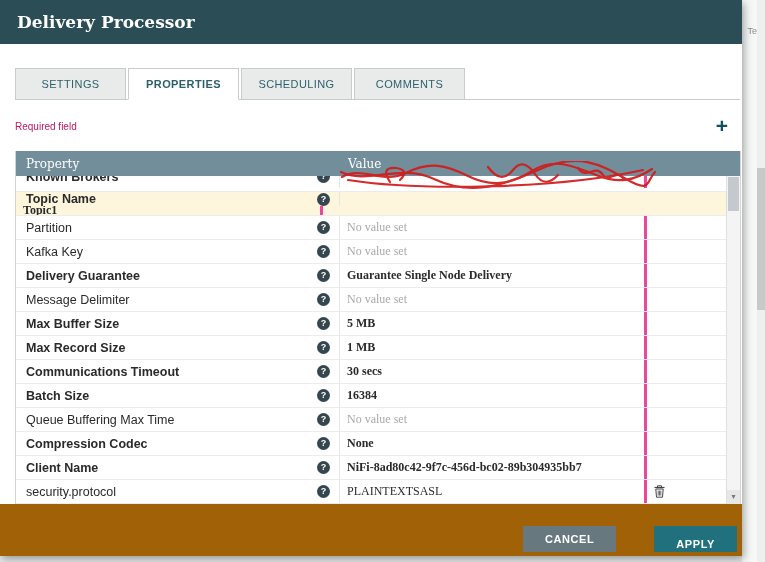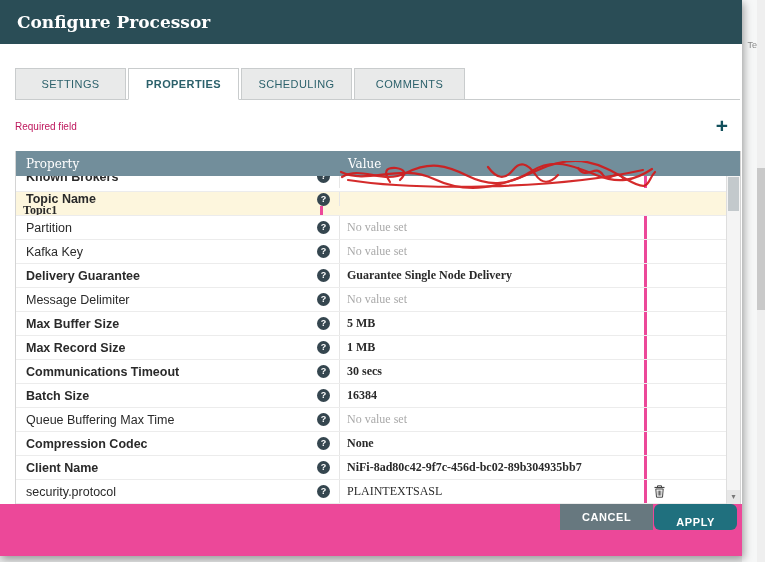--- a/index.html
+++ b/index.html
@@ -2,21 +2,21 @@
 <html style="--header-bg: #2a4d56; --table-header-bg: #728e9b; --highlight-row-bg: #fdf6dd; --apply-bg: #20707e; --cancel-bg: #67787f; --redaction-stroke: #d11a1a; --tab-text: #2c616b; --empty-value-text: #a9a9a9;"><head>
 <meta charset="utf-8">
 <style>
   * { margin:0; padding:0; box-sizing:border-box; }
   body { font-family:"Liberation Sans", sans-serif; background:#fff; }
 
   .page { position:relative; width:765px; height:562px; background:#e7e8e8; overflow:hidden; }
 
   
   .bg-right { position:absolute; top:0; right:0; width:23px; height:100%; background:#f6f7f7; }
-  .bg-text { position:absolute; top:40px; right:8px; font-size:9px; color:#8d8d8d; }
+  .bg-text { position:absolute; top:26px; right:8px; font-size:9px; color:#8d8d8d; }
   .page-scrollbar { position:absolute; top:0; right:0; width:8px; height:100%; background:#efefef; }
   .page-scroll-thumb { position:absolute; top:168px; left:0; width:8px; height:142px; background:#c9c9c9; }
 
   
   .dialog { position:absolute; top:0; left:0; width:742px; height:556px; background:#fff;
             box-shadow:2px 3px 8px rgba(0,0,0,0.35); display:flex; flex-direction:column; }
   .dialog-header { flex:0 0 44px; background:var(--header-bg,#2a4d56); color:#fff; display:flex; align-items:center;
             padding:0 17px; font-family:"DejaVu Serif", serif; font-size:17px; font-weight:bold; }
   .dialog-body { flex:1 1 auto; padding:24px 2px 0 15px; position:relative; overflow:hidden; }
 
@@ -61,42 +61,42 @@
   
   .tscroll { position:absolute; top:25px; right:0; bottom:0; width:14px; background:#f4f4f4; border-left:1px solid #dedede; }
   .tscroll-thumb { position:absolute; top:1px; left:1px; right:1px; height:34px; background:#c3c9cc; cursor:pointer; }
   .tscroll-down { position:absolute; bottom:0; left:0; right:0; height:14px; background:#e7e7e7; color:#777;
                   font-size:8px; text-align:center; line-height:14px; cursor:pointer; }
 
   
   .redaction { position:absolute; left:322px; top:10px; width:320px; height:32px; z-index:3; pointer-events:none; }
 
   
-  .dialog-footer { flex:0 0 52px; display:flex; justify-content:flex-end; align-items:flex-start; padding:0 5px 4px 0; background:#ec4899; }
+  .dialog-footer { flex:0 0 52px; display:flex; justify-content:flex-end; align-items:flex-end; padding:0 5px 4px 0; background:#a16207;gap:24px; }
   .btn { height:26px; border:none; color:#fff; font-size:11px; font-weight:bold; letter-spacing:0.6px;
          font-family:inherit; cursor:pointer; }
   .btn.cancel { background:var(--cancel-bg,#67787f); min-width:92px; padding:0 22px; }
-  .btn.apply { background:var(--apply-bg,#20707e); min-width:82px; padding:12px 22px; margin-left:1px;border-radius:6px; }
+  .btn.apply { background:var(--apply-bg,#20707e); min-width:82px; padding:12px 22px; margin-left:14px; }
 </style>
 </head>
 <body>
 
 <div class="page">
 
   <div class="bg-right">
     <span class="bg-text">Te</span>
     <div class="page-scrollbar">
       <div class="page-scroll-thumb"></div>
     </div>
   </div>
 
   <div class="dialog">
 
     <div class="dialog-header">
-      <span>Configure Processor</span>
+      <span>Delivery Processor</span>
     </div>
 
     <div class="dialog-body">
 
       <div class="tabs">
           <div class="tab">SETTINGS</div>
           <div class="tab active">PROPERTIES</div>
           <div class="tab">SCHEDULING</div>
           <div class="tab">COMMENTS</div>
         </div>

